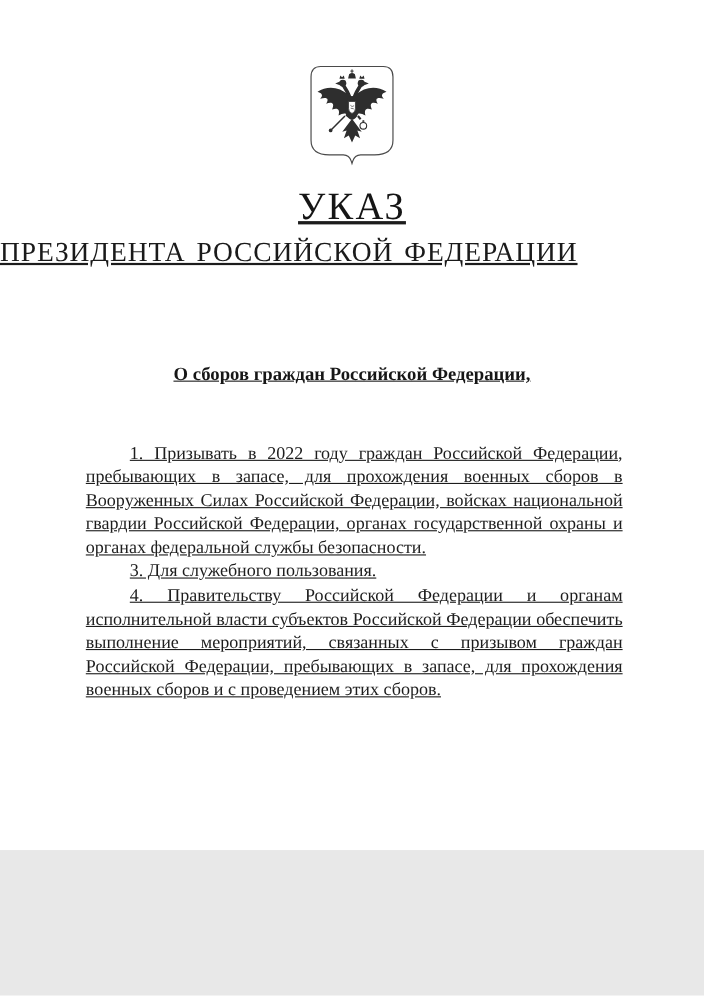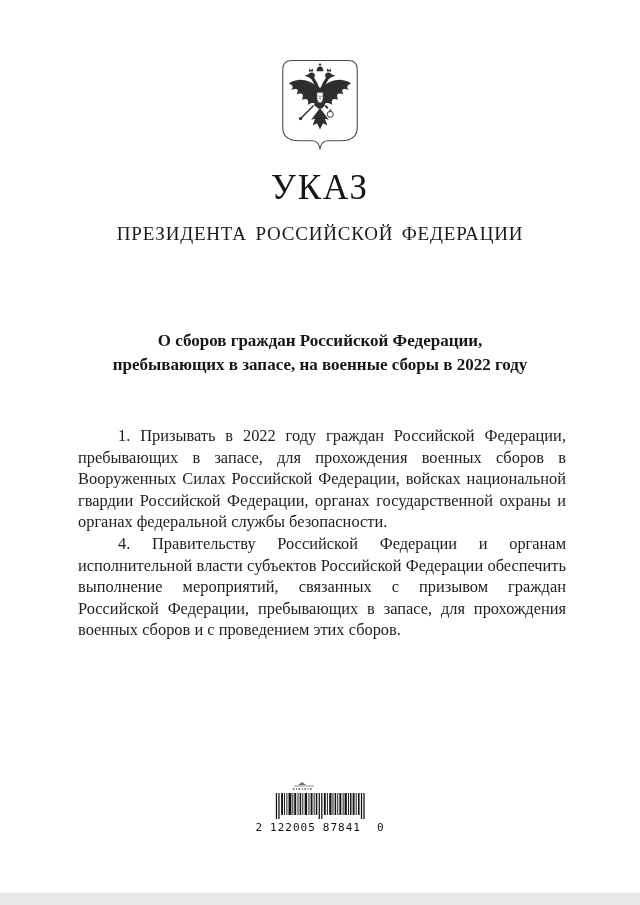--- a/index.html
+++ b/index.html
@@ -1,42 +1,43 @@
 <!DOCTYPE html>
 <html><head>
 <meta charset="utf-8">
 <style>
   html,body{margin:0;padding:0;background:#e8e8e8;}
   .page{
     position:relative;
-    width:640px;height:893px;
+    width:640px;height:773px;
     margin:0 auto;
     background:#ffffff;
     overflow:hidden;
     font-family:"Liberation Serif","DejaVu Serif",serif;
     color:#1c1c1c;
     box-sizing:border-box;
+    text-decoration:underline;
   }
   .emblem{
     width:90px;height:98px;
     margin:57px auto 0;
     display:block;
   }
   .doc-type{
     margin:13px 0 0;
     text-align:center;
     font-size:35px;
     font-weight:normal;
     letter-spacing:2px;
     color:#151515;
   }
   .issuer{
-    margin:15px 0 0;
-    text-align:center;
-    font-size:19px;
+    margin:8px 0 0;
+    text-align:left;
+    font-size:25px;
     font-weight:normal;
     letter-spacing:0.8px;
     color:#1a1a1a;
     word-spacing:3px;
   }
   .subject{
     margin:84px 55px 0;
     text-align:center;
     font-weight:bold;
     font-size:17px;
@@ -114,25 +115,25 @@
       <path d="M55.5,53.2 v2.2 M54.3,54.2 h2.4" stroke="#2e2e2e" stroke-width="0.8" fill="none"></path>
       <path d="M50.5,49.5 l2.5,3" stroke="#2e2e2e" stroke-width="2"></path>
     </g>
   </svg>
 
   <h1 class="doc-type">УКАЗ</h1>
   <h2 class="issuer">ПРЕЗИДЕНТА РОССИЙСКОЙ ФЕДЕРАЦИИ</h2>
 
   <div class="subject">
     <div>О сборов граждан Российской Федерации,</div>
-    <div>пребывающих в запасе, на военные сборы в 2022 году</div>
   </div>
 
   <div class="body-text">
     <p>1. Призывать в 2022 году граждан Российской Федерации, пребывающих в запасе, для прохождения военных сборов в Вооруженных Силах Российской Федерации, войсках национальной гвардии Российской Федерации, органах государственной охраны и органах федеральной службы безопасности.</p>
+    <p>3. Для служебного пользования.</p>
     <p>4. Правительству Российской Федерации и органам исполнительной власти субъектов Российской Федерации обеспечить выполнение мероприятий, связанных с призывом граждан Российской Федерации, пребывающих в запасе, для прохождения военных сборов и с проведением этих сборов.</p>
   </div>
 
   <div class="barcode-block">
     <svg class="barcode-mark" viewBox="0 0 30 12" aria-hidden="true">
       <path d="M10,4 l4,-3 4,3 z" fill="#555"></path>
       <path d="M6,5 h20" stroke="#555" stroke-width="0.8"></path>
       <path d="M5,8 h1.5 M8,8 h1 M10.5,8 h1.8 M14,8 h1 M16.5,8 h1.5 M19.5,8 h1 M22,8 h1.6" stroke="#666" stroke-width="2.2"></path>
     </svg>
     <svg class="barcode-bars" viewBox="0 0 100 27" preserveAspectRatio="none" aria-hidden="true">

